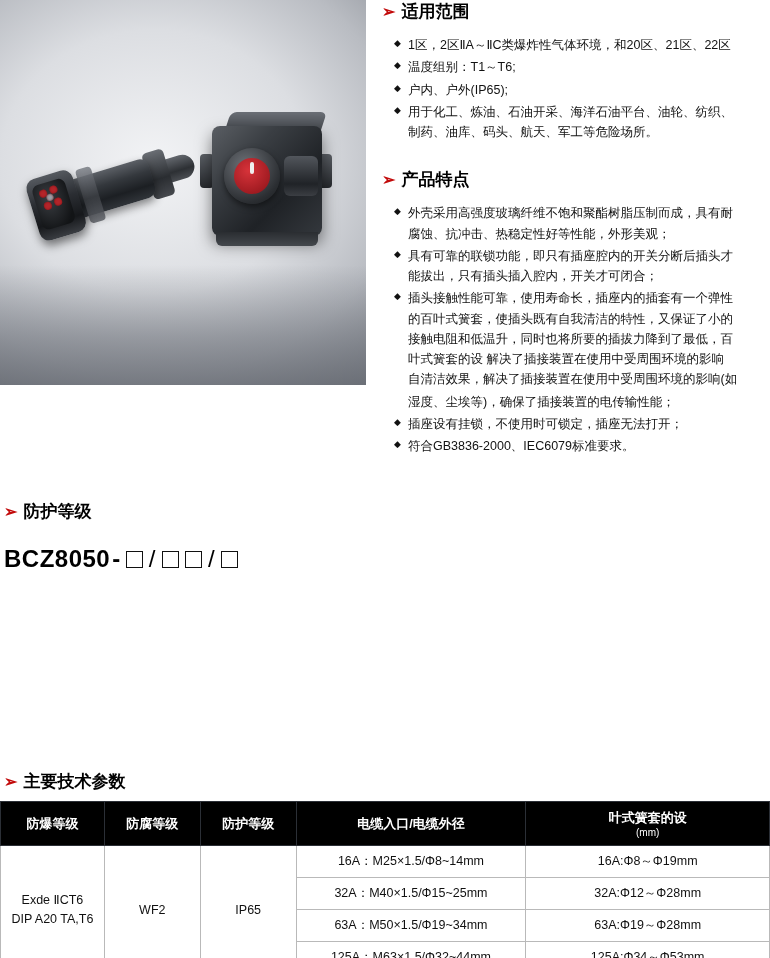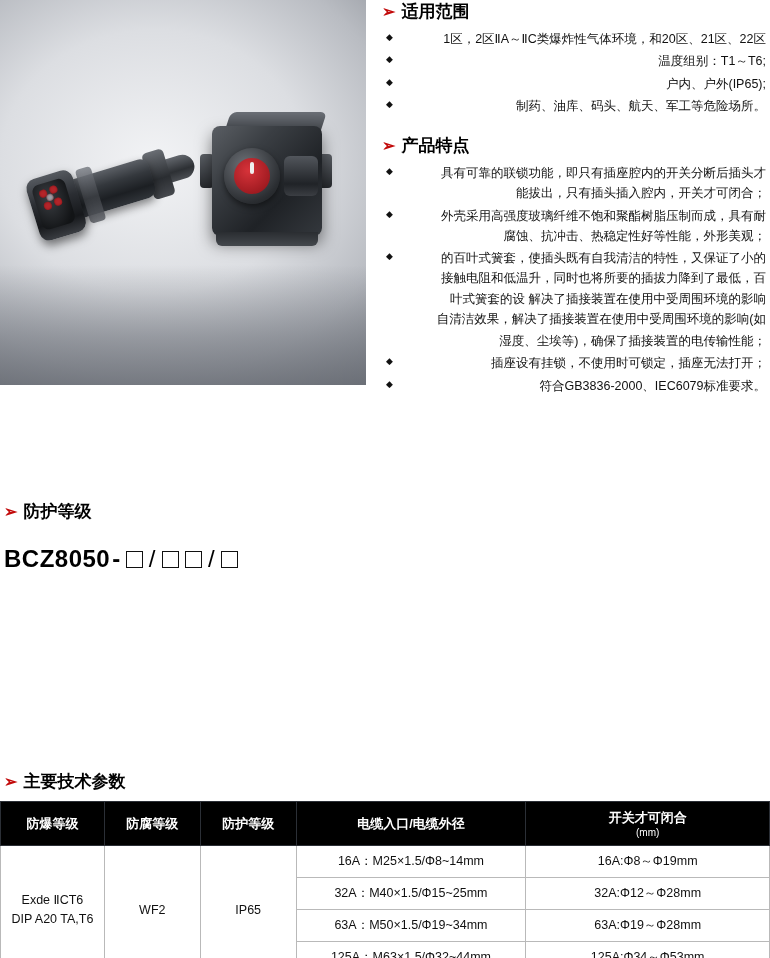--- a/index.html
+++ b/index.html
@@ -140,21 +140,21 @@
   }
   .sec-head {
     display:flex; align-items:center;
     font-size: 17px; font-weight: bold; color:#000;
     margin: 0 0 6px 0;
   }
   .sec-head .arrow {
     color:#c20a0a; font-weight:bold; margin-right:6px; font-size:16px; line-height:1;
   }
   .sec-head.t1 { margin-top: 0; }
-  .bullets { margin: 4px; padding: 0; list-style: none; text-align: right; }
+  .bullets { margin: 12px; padding: 0; list-style: none; }
   .bullets li {
     font-size: 12.5px;
     line-height: 1.62;
     color: #111;
     padding-left: 14px;
     position: relative;
     margin-bottom: 2px;
   }
   .bullets li::before {
     content: "◆";
@@ -269,41 +269,43 @@
       <li data-name="list-item">
         <span class="ind" data-name="bullet-line">1区，2区ⅡA～ⅡC类爆炸性气体环境，和20区、21区、22区</span>
       </li>
       <li data-name="list-item">
         <span class="ind" data-name="bullet-line">温度组别：T1～T6;</span>
       </li>
       <li data-name="list-item">
         <span class="ind" data-name="bullet-line">户内、户外(IP65);</span>
       </li>
       <li data-name="list-item">
+        <span class="ind" data-name="bullet-line">用于化工、炼油、石油开采、海洋石油平台、油轮、纺织、</span>
         <span class="ind" data-name="bullet-line">制药、油库、码头、航天、军工等危险场所。</span>
       </li>
     </ul>
 
     <div class="gap-m"></div>
 
     <div class="sec-head" data-name="section-heading-features">
       <span class="arrow" data-name="arrow-icon">➢</span>
       <span data-name="section-title-features">产品特点</span>
     </div>
 
     <ul class="bullets" data-name="features-bullet-list">
       <li data-name="list-item">
+        <span class="ind" data-name="bullet-line">外壳采用高强度玻璃纤维不饱和聚酯树脂压制而成，具有耐</span>
+        <span class="ind" data-name="bullet-line">腐蚀、抗冲击、热稳定性好等性能，外形美观；</span>
+      </li>
+      <li data-name="list-item">
         <span class="ind" data-name="bullet-line">具有可靠的联锁功能，即只有插座腔内的开关分断后插头才</span>
         <span class="ind" data-name="bullet-line">能拔出，只有插头插入腔内，开关才可闭合；</span>
       </li>
       <li data-name="list-item">
-        <span class="ind" data-name="bullet-line">外壳采用高强度玻璃纤维不饱和聚酯树脂压制而成，具有耐</span>
-        <span class="ind" data-name="bullet-line">腐蚀、抗冲击、热稳定性好等性能，外形美观；</span>
-      </li>
-      <li data-name="list-item">
+        <span class="ind" data-name="bullet-line">插头接触性能可靠，使用寿命长，插座内的插套有一个弹性</span>
         <span class="ind" data-name="bullet-line">的百叶式簧套，使插头既有自我清洁的特性，又保证了小的</span>
         <span class="ind" data-name="bullet-line">接触电阻和低温升，同时也将所要的插拔力降到了最低，百</span>
         <span class="ind" data-name="bullet-line">叶式簧套的设 解决了插接装置在使用中受周围环境的影响</span>
         <span class="ind" data-name="bullet-line">自清洁效果，解决了插接装置在使用中受周围环境的影响(如</span>
       </li>
       <li style="padding-left:14px;" data-name="list-item-continuation">
         <span class="ind" data-name="bullet-line">湿度、尘埃等)，确保了插接装置的电传输性能；</span>
       </li>
       <li data-name="list-item">
         <span class="ind" data-name="bullet-line">插座设有挂锁，不使用时可锁定，插座无法打开；</span>
@@ -345,21 +347,21 @@
   </div>
 
   <table class="params" data-name="params-table">
     <thead>
       <tr data-name="table-header-row">
         <th style="width:104px;" data-name="col-ex-grade">防爆等级</th>
         <th style="width:96px;" data-name="col-corrosion-grade">防腐等级</th>
         <th style="width:96px;" data-name="col-protection-grade">防护等级</th>
         <th style="width:230px;" data-name="col-cable-entry">电缆入口/电缆外径</th>
         <th style="width:244px;" data-name="col-plug-cable-od">
-          <span data-name="col-plug-cable-od-main">开关才可闭合</span>
+          <span data-name="col-plug-cable-od-main">叶式簧套的设</span>
           <span class="sub" data-name="col-plug-cable-od-sub">(mm)</span>
         </th>
       </tr>
     </thead>
     <tbody>
       <tr data-name="table-row">
         <td rowspan="4" class="cell-left-multi" data-name="cell-ex-grade">
           <div data-name="ex-grade-line1">Exde ⅡCT6</div>
           <div data-name="ex-grade-line2">DIP A20 TA,T6</div>
         </td>

